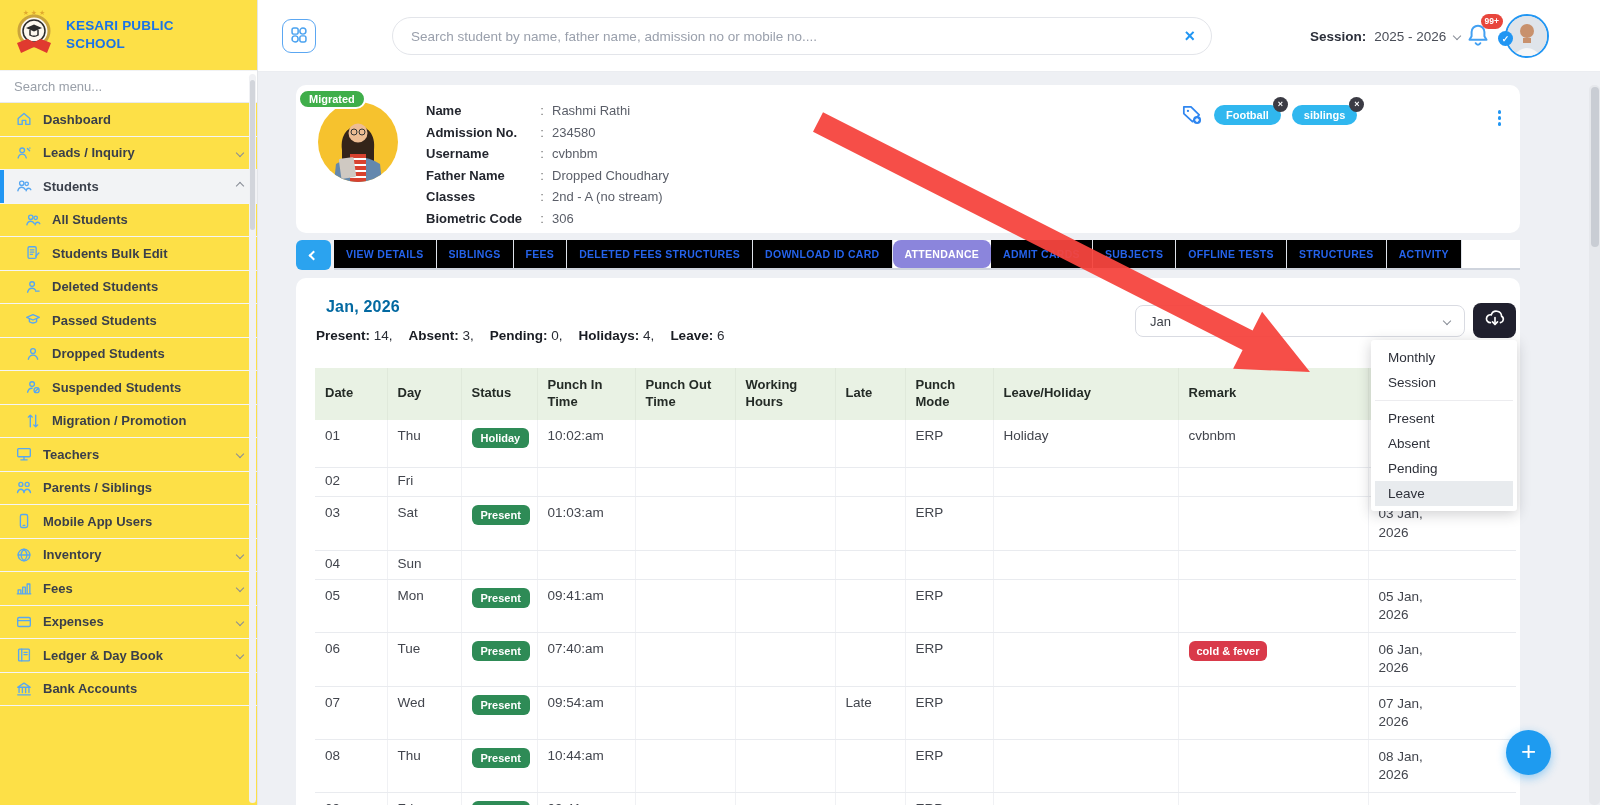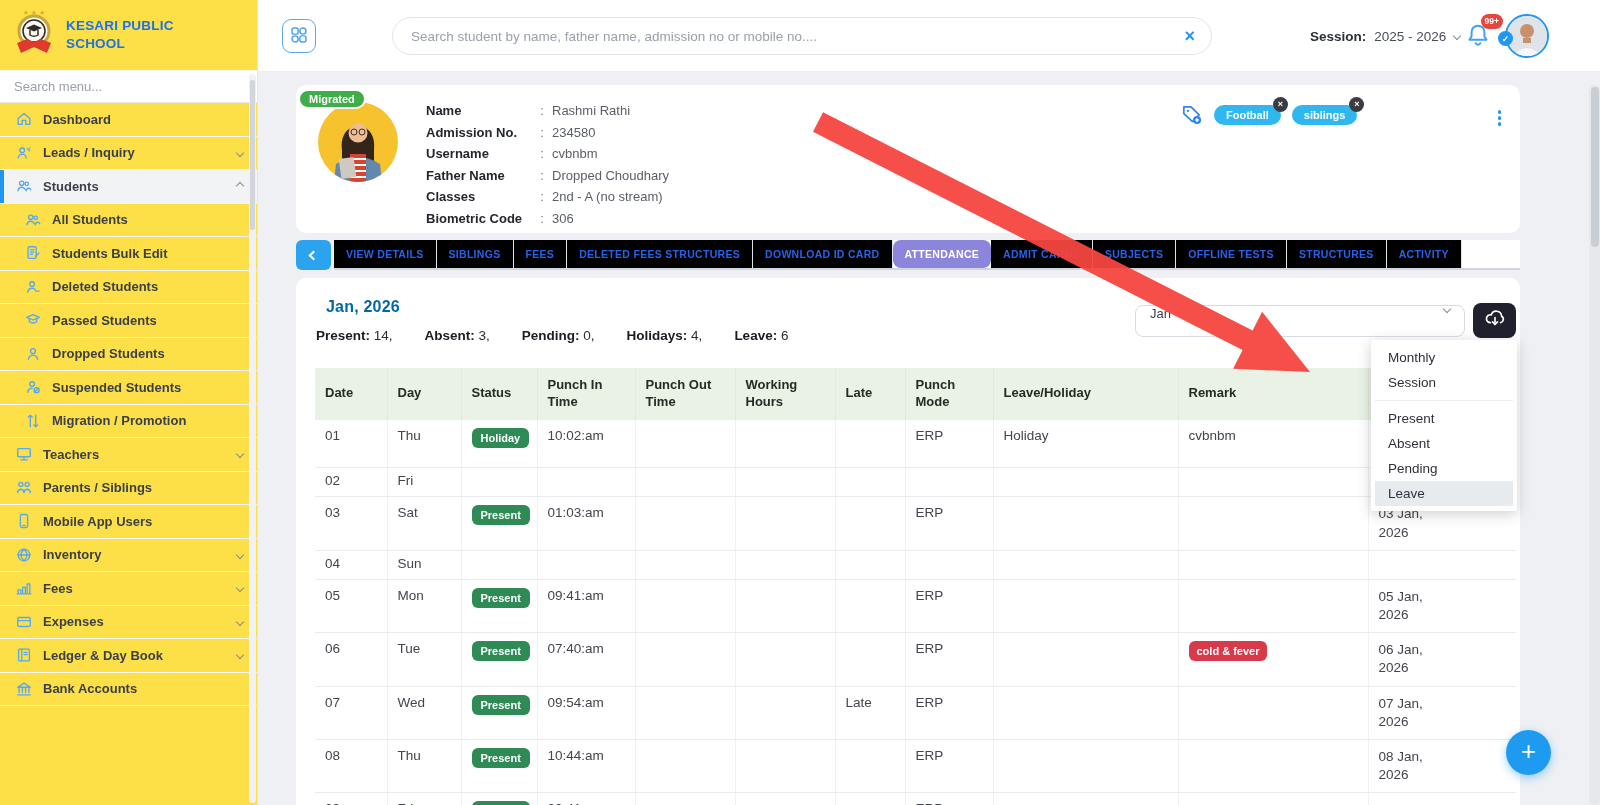--- a/index.html
+++ b/index.html
@@ -62,23 +62,23 @@
 
   .tabs-row{position:absolute;left:38px;top:168px;width:1224px;height:30px;display:flex}
   .back-btn{width:35px;height:30px;background:#2ba3ef;border:none;border-radius:6px;margin-right:3px;display:flex;align-items:center;justify-content:center;cursor:pointer;flex:none}
   .back-btn .chv{border-color:#fff;width:7px;height:7px;transform:rotate(135deg);border-width:2px}
   .tabs{flex:1;display:flex;background:#fff;border-bottom:2px solid #cfd4dd;align-items:stretch}
   .tab{background:#000000;border:none;border-right:1px solid #dfe3ea;color:#2563eb;font-weight:bold;font-size:10.5px;padding:0 12px;letter-spacing:.3px;cursor:pointer;font-family:inherit;white-space:nowrap}
   .tab.active{background:#8b85dc;color:#fff;border-radius:8px;border-right:none}
 
   .panel{position:absolute;left:38px;top:206px;width:1224px;height:527px;background:#fff;border-radius:10px 10px 0 0;overflow:hidden}
   .panel h2{position:absolute;left:20px;top:10px;margin:10px;font-size:16px;color:#0369a1;letter-spacing:.2px}
-  .stats{position:absolute;left:20px;top:50px;font-size:13.5px;color:#2a2d35;display:flex;gap:32px}
+  .stats{position:absolute;left:20px;top:50px;font-size:13.5px;color:#2a2d35;display:flex;gap:16px}
   .stat b{color:#191c23}
-  .month-select{position:absolute;left:839px;top:27px;width:330px;height:32px;border:1px solid #d9dbe2;border-radius:8px;display:flex;padding:0 14px;font-size:13px;color:#3c3f47;cursor:pointer;background:#fff}
+  .month-select{position:absolute;left:839px;top:27px;width:330px;height:32px;border:1px solid #d9dbe2;border-radius:8px;display:flex;align-items:center;padding:0 14px;font-size:13px;color:#3c3f47;cursor:pointer;background:#fff}
   .month-select .chv{margin-left:auto}
   .dl-btn{position:absolute;left:1177px;top:25px;width:43px;height:35px;background:#20202e;border:none;border-radius:8px;display:flex;align-items:center;justify-content:center;cursor:pointer}
   .att{position:absolute;left:19px;top:90px;width:1201px;border-collapse:collapse;table-layout:fixed}
   .att th{background:#e9f2e4;text-align:left;font-size:13px;color:#242b26;padding:9px 10px;vertical-align:middle;line-height:1.3;font-weight:bold;border-right:1px solid rgba(0,0,0,.035)}
   .att td{font-size:13.5px;color:#42454d;padding:8px 10px;vertical-align:top;border-right:1px solid #f0f1f4;border-bottom:1px solid #e9ebef;overflow:hidden}
   .att td:last-child,.att th:last-child{border-right:none}
   .att tr.empty td{padding:5px 10px}
   .badge-status{display:inline-block;background:#2e8b56;color:#fff;font-size:11px;font-weight:bold;padding:4px 9px;border-radius:6px}
   .badge-remark{display:inline-block;background:#d93a4a;color:#fff;font-size:11px;font-weight:bold;padding:4px 8px;border-radius:6px}
   .datewrap{display:inline-block;width:66px;line-height:1.35}

